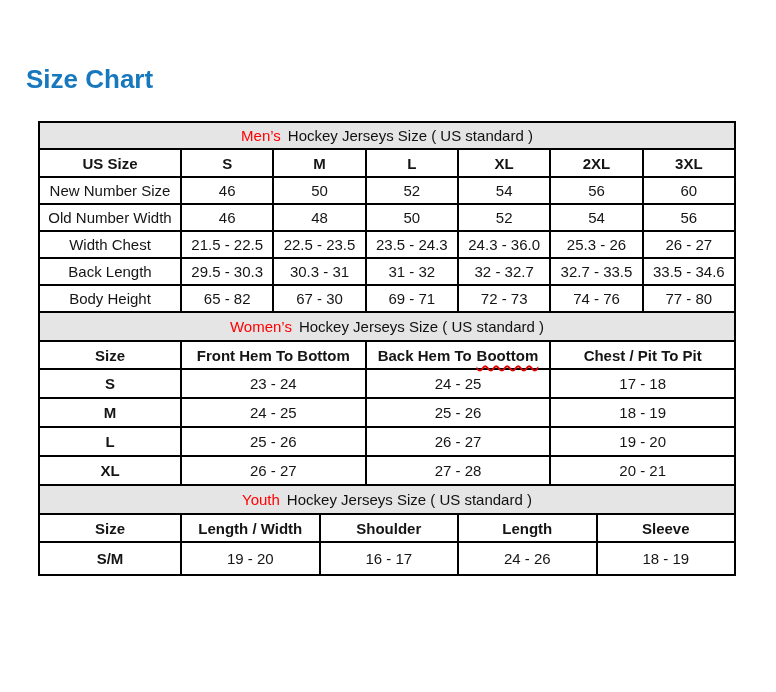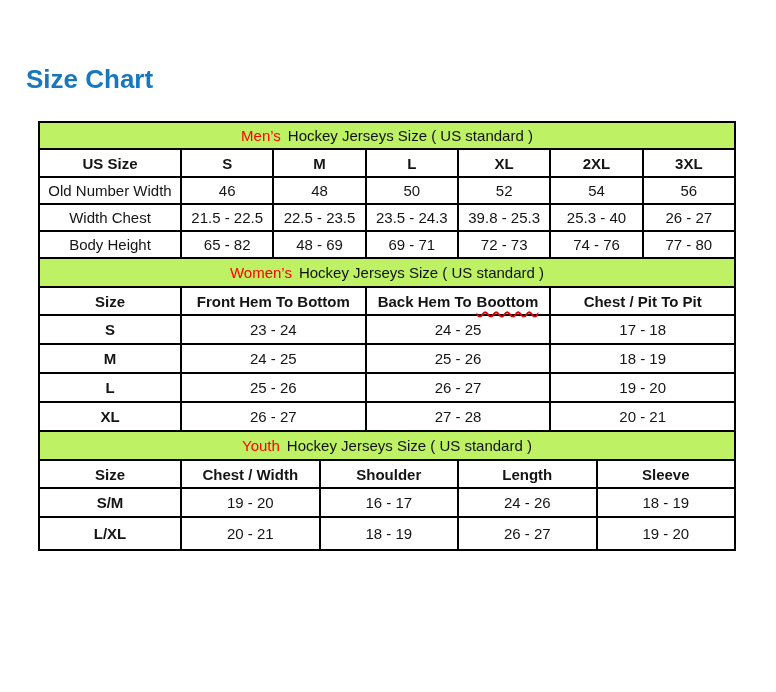--- a/index.html
+++ b/index.html
@@ -37,21 +37,21 @@
   }
   table.size-table + table.size-table { margin-top: -2px; }
   .size-table th, .size-table td {
     border: 2px solid #000000;
     text-align: center;
     vertical-align: middle;
     font-size: 15px;
     padding: 2px 2px;
   }
   .band-cell {
-    background: #bef264;
+    background: #e5e5e5;
     height: 38px;
     font-size: 17px;
     font-weight: bold;
     color: #111111;
   }
   .band-accent { color: #FF0000; margin-right: 7px; }
   .header-row th {
     font-weight: bold;
     height: 28px;
     background: #ffffff;
@@ -93,41 +93,59 @@
         <tr class="header-row">
           <th>US Size</th>
           <th>S</th>
           <th>M</th>
           <th>L</th>
           <th>XL</th>
           <th>2XL</th>
           <th>3XL</th>
         </tr>
         <tr>
+          <td class="row-label">New Number Size</td>
+          <td>46</td>
+          <td>50</td>
+          <td>52</td>
+          <td>54</td>
+          <td>56</td>
+          <td>60</td>
+        </tr>
+        <tr>
           <td class="row-label">Old Number Width</td>
           <td>46</td>
           <td>48</td>
           <td>50</td>
           <td>52</td>
           <td>54</td>
           <td>56</td>
         </tr>
         <tr>
           <td class="row-label">Width Chest</td>
           <td>21.5 - 22.5</td>
           <td>22.5 - 23.5</td>
           <td>23.5 - 24.3</td>
-          <td>39.8 - 25.3</td>
-          <td>25.3 - 40</td>
+          <td>24.3 - 36.0</td>
+          <td>25.3 - 26</td>
           <td>26 - 27</td>
+        </tr>
+        <tr>
+          <td class="row-label">Back Length</td>
+          <td>29.5 - 30.3</td>
+          <td>30.3 - 31</td>
+          <td>31 - 32</td>
+          <td>32 - 32.7</td>
+          <td>32.7 - 33.5</td>
+          <td>33.5 - 34.6</td>
         </tr>
         <tr>
           <td class="row-label">Body Height</td>
           <td>65 - 82</td>
-          <td>48 - 69</td>
+          <td>67 - 30</td>
           <td>69 - 71</td>
           <td>72 - 73</td>
           <td>74 - 76</td>
           <td>77 - 80</td>
         </tr>
       </tbody>
     </table>
 
     <table class="size-table women">
       <colgroup>
@@ -180,36 +198,29 @@
           <col>
           <col>
           <col>
         </colgroup>
       <tbody>
         <tr>
           <td colspan="5" class="band-cell"><span class="band-accent">Youth</span><span class="band-rest">Hockey Jerseys Size ( US standard )</span></td>
         </tr>
         <tr class="header-row">
           <th>Size</th>
-          <th>Chest / Width</th>
+          <th>Length / Width</th>
           <th>Shoulder</th>
           <th>Length</th>
           <th>Sleeve</th>
         </tr>
         <tr>
           <td class="row-label">S/M</td>
           <td>19 - 20</td>
           <td>16 - 17</td>
           <td>24 - 26</td>
           <td>18 - 19</td>
         </tr>
-        <tr>
-          <td class="row-label">L/XL</td>
-          <td>20 - 21</td>
-          <td>18 - 19</td>
-          <td>26 - 27</td>
-          <td>19 - 20</td>
-        </tr>
       </tbody>
     </table>
 
   </div>
 </div>
 
 </body></html>

